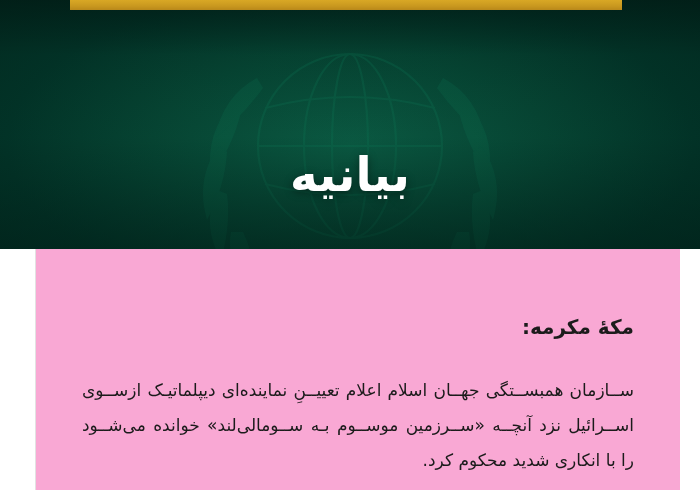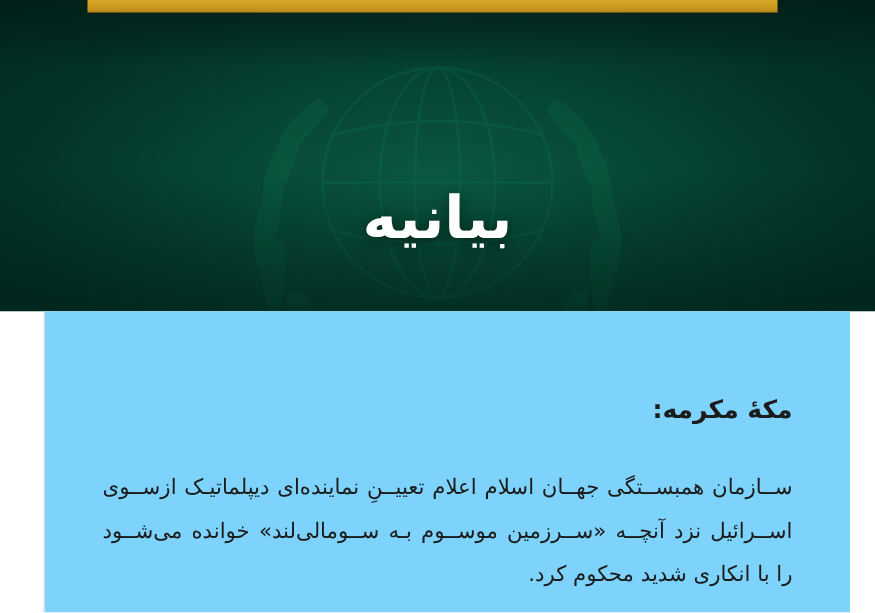--- a/index.html
+++ b/index.html
@@ -76,21 +76,21 @@
     z-index: 3;
   }
 
   
   .sheet {
     position: absolute;
     left: 35px;
     top: 249px;
     width: 645px;
     min-height: 241px;
-    background: #7dd3fc;
+    background: #f9a8d4;
     border-left: 1px solid #e2e2e2;
     box-sizing: border-box;
     padding: 62px 46px 0 46px;
     text-align: right;
   }
 
   .salutation {
     font-size: 20px;
     font-weight: bold;
     color: #1b1b1b;

